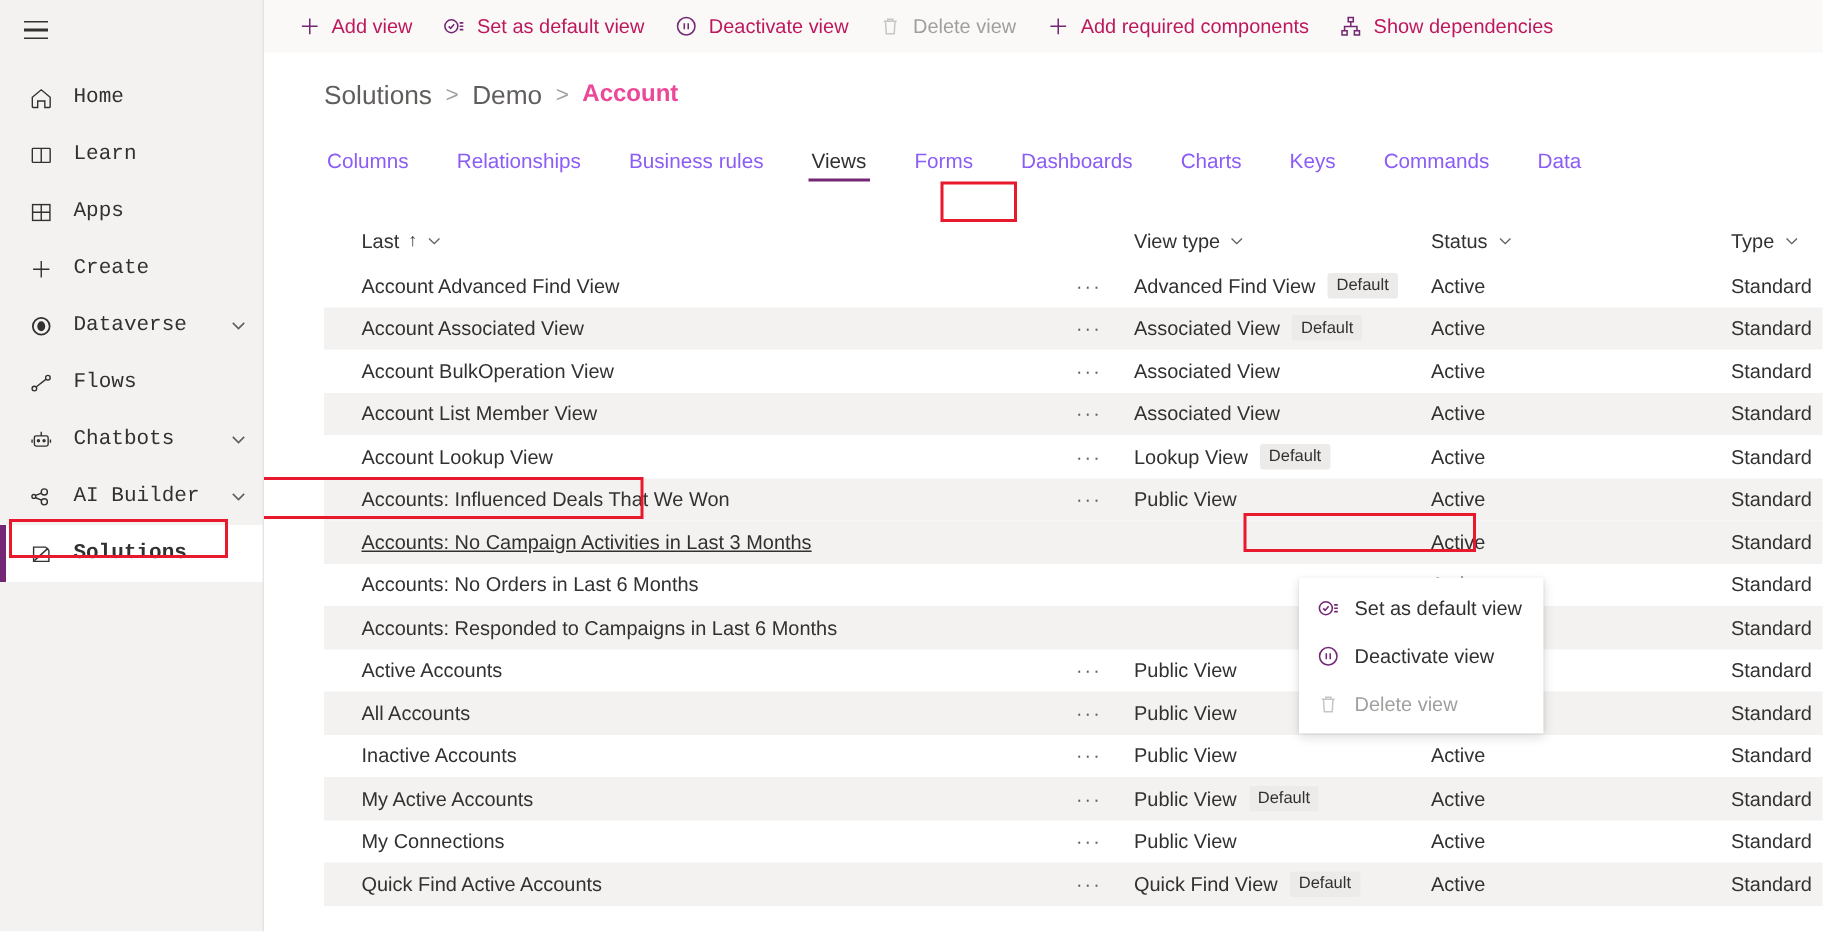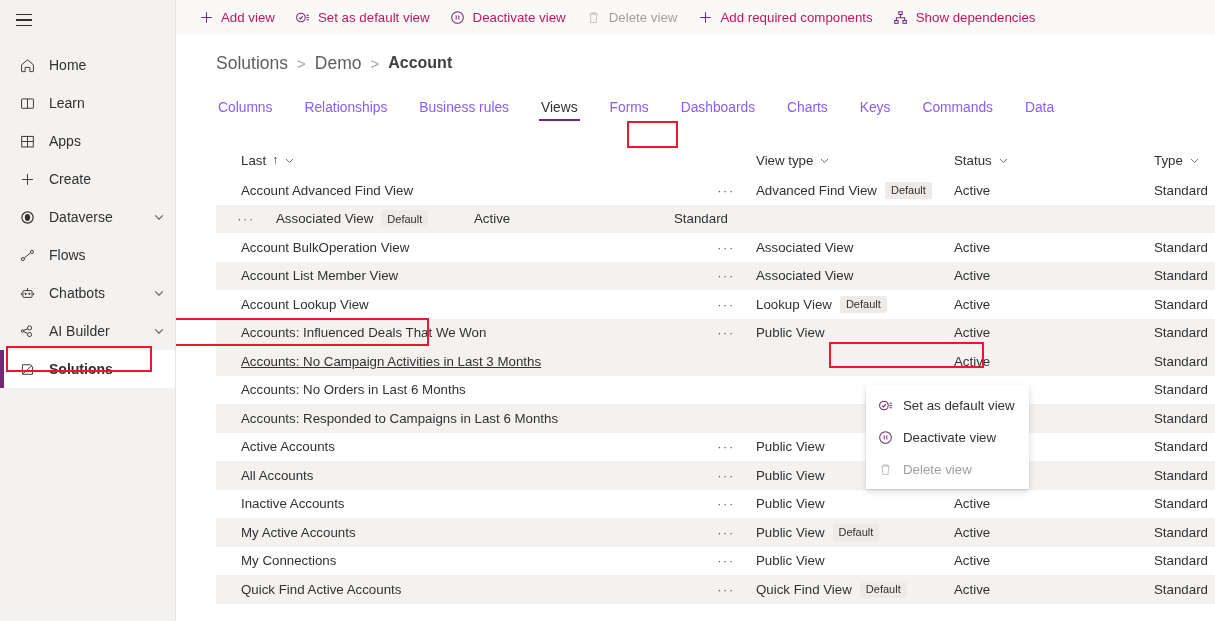--- a/index.html
+++ b/index.html
@@ -21,21 +21,21 @@
   }
   .hamburger {
     width: 48px; height: 40px;
     display: flex; flex-direction: column; justify-content: center;
     align-items: center; gap: 4px;
     cursor: pointer;
   }
   .hamburger span {
     display: block; width: 16px; height: 1.5px; background: #323130;
   }
-  .nav-list { margin-top: 6px; }
+  .nav-list { margin-top: 6px; font-family: Liberation Mono, monospace; }
   .nav-item {
     height: 38px; display: flex; align-items: center;
     padding-left: 17px; padding-right: 10px;
     position: relative; cursor: pointer;
     color: #323130; font-size: 14px;
   }
   .nav-item .nav-icon {
     width: 20px; height: 20px; flex: 0 0 20px;
     display: flex; align-items: center; justify-content: center;
     color: #323130;
@@ -81,21 +81,21 @@
 
   .content { flex: 1; background: #ffffff; padding-left: 40px; position: relative; overflow: hidden; }
 
   .breadcrumb {
     display: flex; align-items: center;
     margin-top: 14px; font-size: 17.5px; color: #605e5c;
     height: 26px;
   }
   .bc-link { color: #605e5c; cursor: pointer; }
   .bc-sep { margin: 0 9px; color: #a19f9d; font-size: 15px; }
-  .bc-current { color: #404040; font-weight: 700; font-size: 16px; }
+  .bc-current { color: #ec4899; font-weight: 700; font-size: 16px; }
 
   .tabs { display: flex; align-items: center; margin-top: 16px; height: 30px; position: relative; }
   .tab {
     font-size: 13.8px; color: #8b5cf6; cursor: pointer;
     margin-right: 28px; position: relative; padding: 3px 2px;
     white-space: nowrap;
   }
   .tab.active { color: #323130; }
   .tab.active::after {
     content: ""; position: absolute; left: 0; right: 0; bottom: -3px;
@@ -424,20 +424,21 @@
               <div class="cell-name">Account Advanced Find View</div>
               <div class="cell-dots">···</div>
               <div class="cell-vtype">
                 <span>Advanced Find View</span>
                 <span class="badge">Default</span>
               </div>
               <div class="cell-status">Active</div>
               <div class="cell-type">Standard</div>
             </div>
             <div class="row alt">
+              <div class="cell-name">Account Associated View</div>
               <div class="cell-dots">···</div>
               <div class="cell-vtype">
                 <span>Associated View</span>
                 <span class="badge">Default</span>
               </div>
               <div class="cell-status">Active</div>
               <div class="cell-type">Standard</div>
             </div>
             <div class="row">
               <div class="cell-name">Account BulkOperation View</div>

